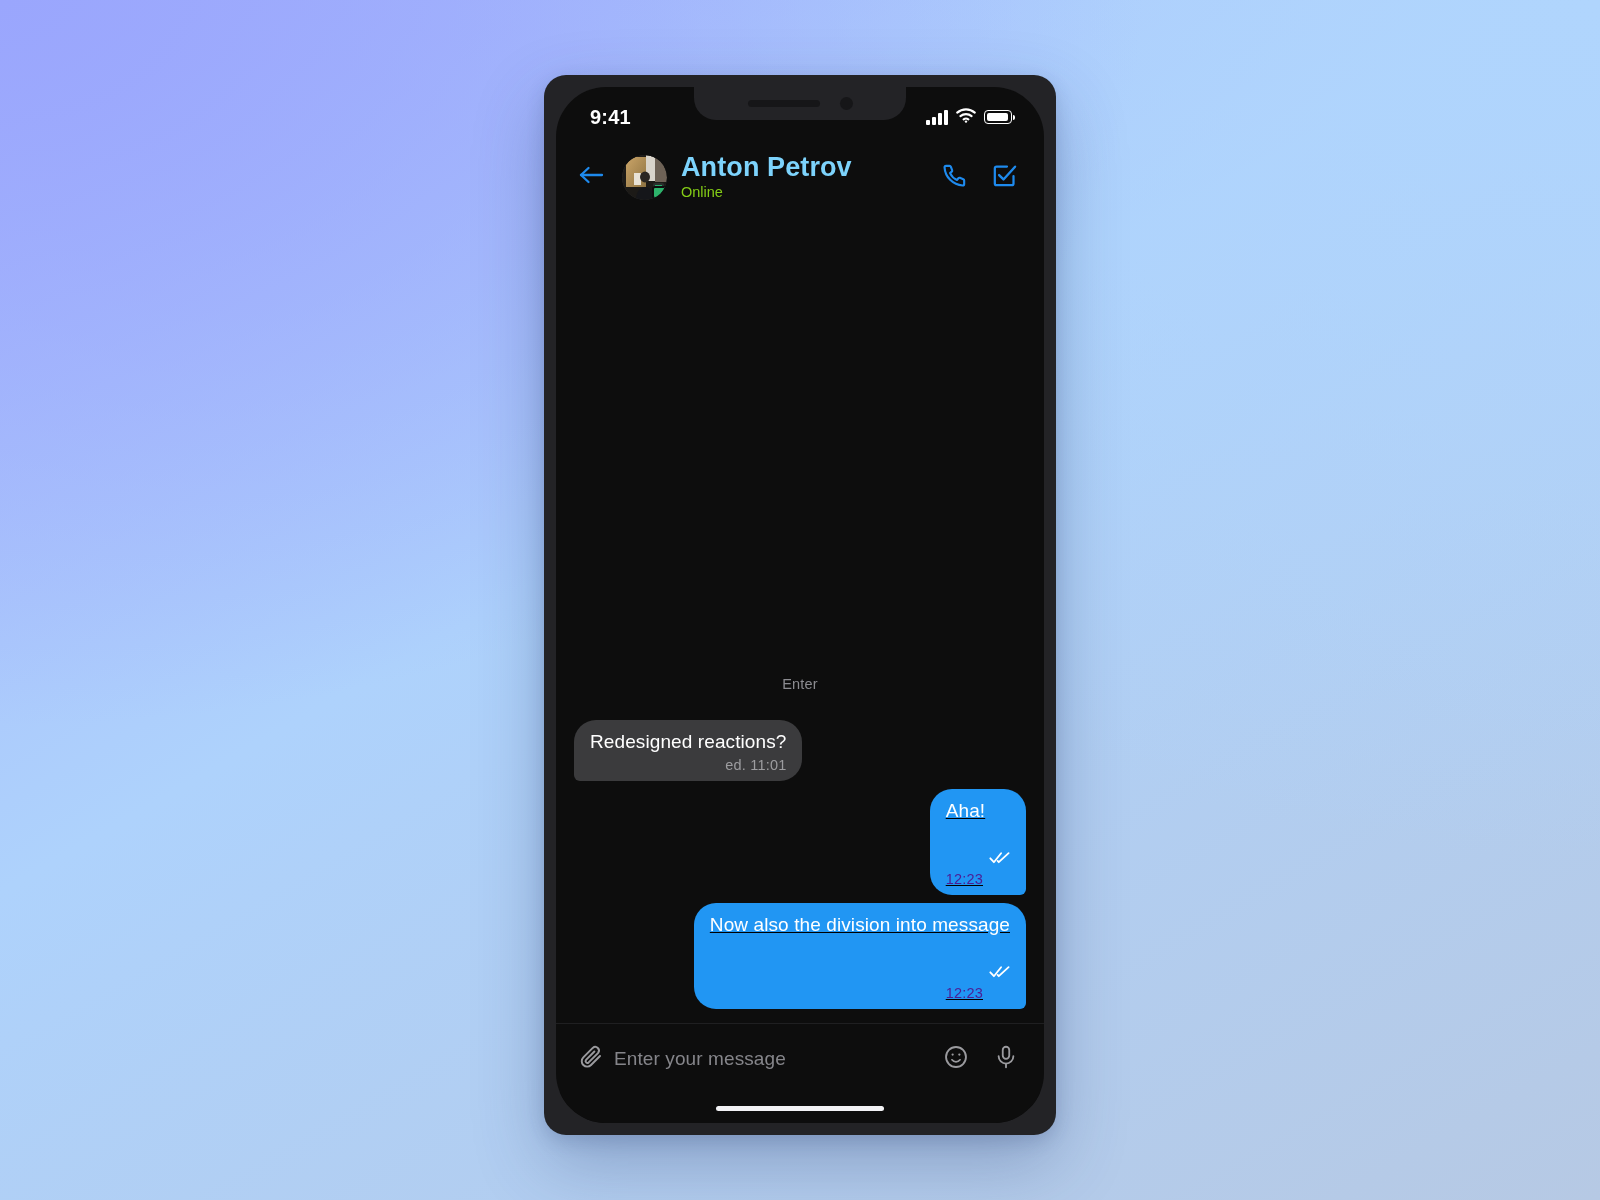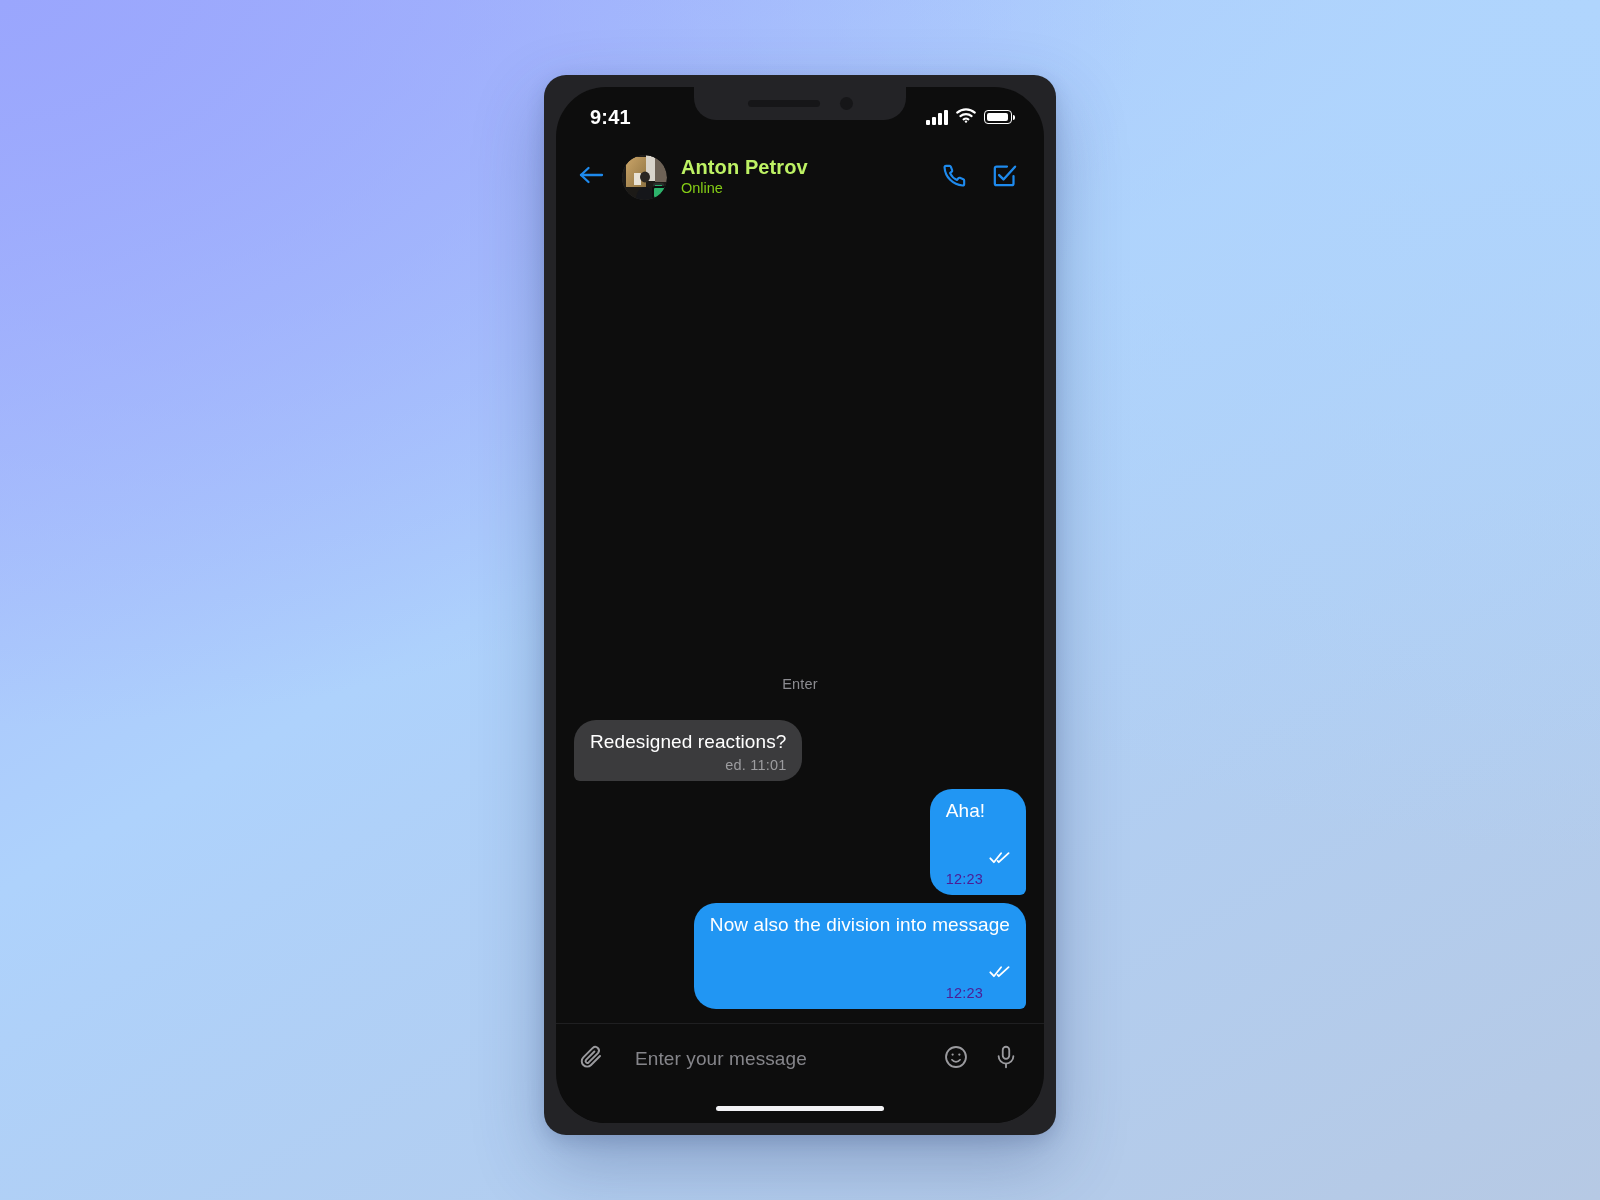--- a/index.html
+++ b/index.html
@@ -196,23 +196,23 @@
   .peer-info {
     flex: 1;
     min-width: 0;
     display: flex;
     flex-direction: column;
     justify-content: center;
     gap: 1px;
     cursor: pointer;
   }
   .peer-name {
-    font-size: 20px;
+    font-size: 27px;
     font-weight: 700;
-    color: #bef264;
+    color: #7dd3fc;
     letter-spacing: 0.1px;
     line-height: 1.15;
   }
   .peer-status {
     font-size: 14.5px;
     color: #84cc16;
     line-height: 1.2;
   }
 
   .header-actions {
@@ -247,21 +247,21 @@
     color: #8b8b90;
     margin-bottom: 28px;
     letter-spacing: 0.2px;
   }
 
   .msg-row {
     display: flex;
     margin-bottom: 8px;
   }
   .msg-row.in  { justify-content: flex-start; }
-  .msg-row.out { justify-content: flex-end; }
+  .msg-row.out { justify-content: flex-end; text-decoration: underline; }
 
   .bubble {
     position: relative;
     max-width: 78%;
     padding: 11px 16px 8px 16px;
     display: flex;
     flex-direction: column;
   }
   .bubble.in {
     background: #3b3b3d;
@@ -297,21 +297,21 @@
   .ticks { display: flex; flex: none; }
 
   
   .input-bar {
     flex: none;
     height: 70px;
     border-top: 1px solid #1f1f21;
     display: flex;
     align-items: center;
     padding: 0 22px 0 20px;
-    gap: 25px;
+    gap: 4px;
   }
   .input-icon-btn {
     width: 32px;
     height: 32px;
     display: flex;
     align-items: center;
     justify-content: center;
     flex: none;
     cursor: pointer;
   }

